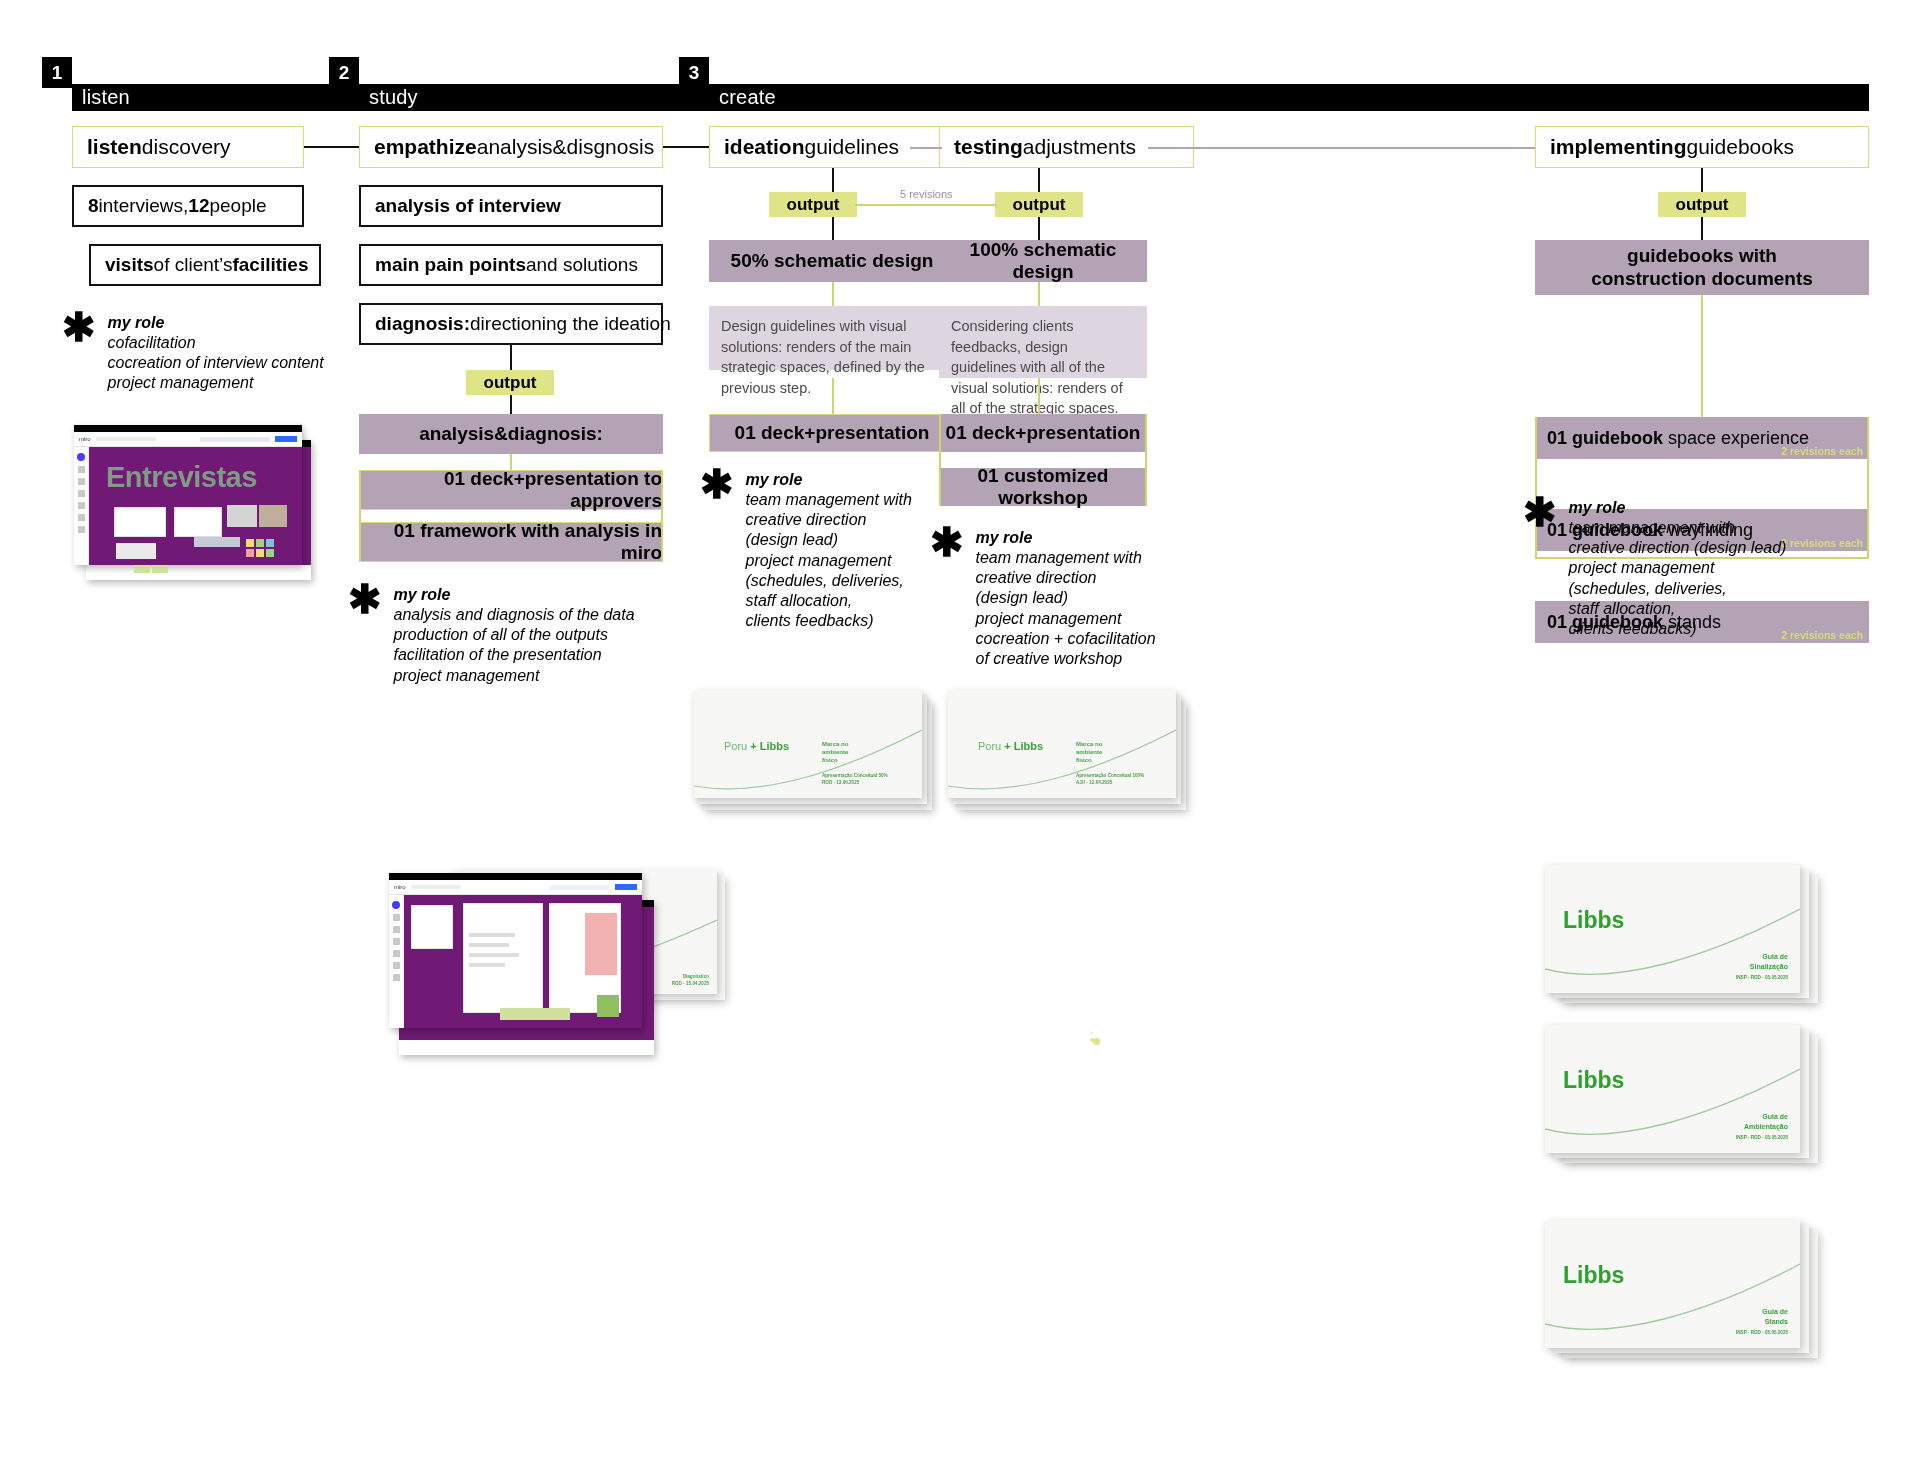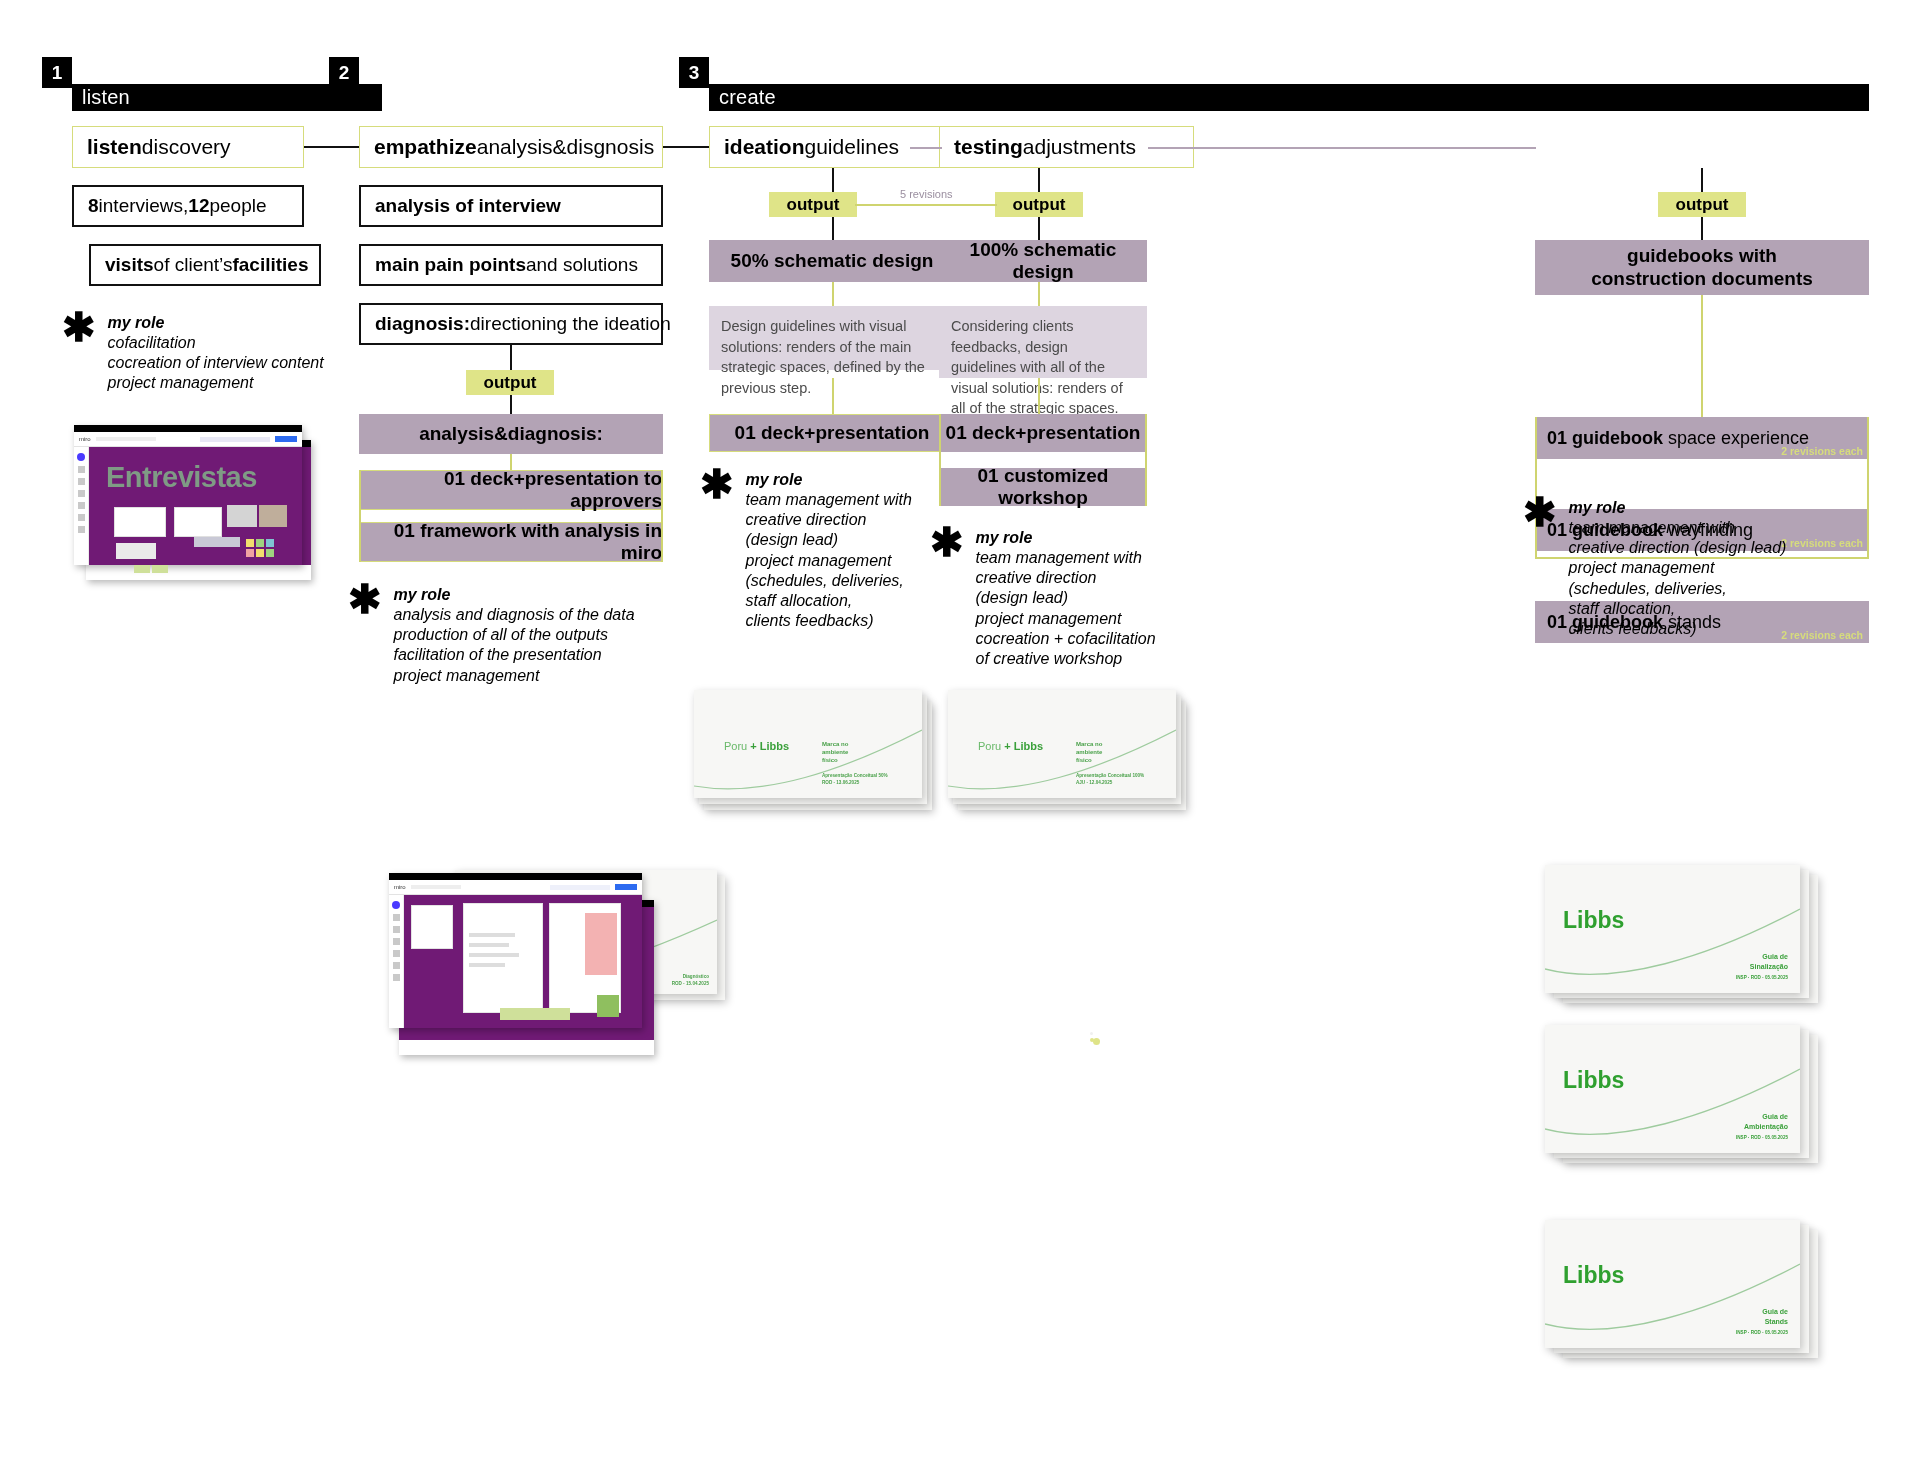--- a/index.html
+++ b/index.html
@@ -235,20 +235,21 @@
       <div class="sticky" style="left:182px;top:102px;width:8px;height:8px;background:#f2dd6e"></div>
       <div class="sticky" style="left:192px;top:102px;width:8px;height:8px;background:#9fd37f"></div>
       <div class="sticky" style="left:60px;top:118px;width:16px;height:8px;background:#cfe09a"></div>
       <div class="sticky" style="left:78px;top:118px;width:16px;height:8px;background:#cfe09a"></div>
     </div>
   </div>
 
   <div class="abs hline-black" style="left:304px; top:146px; width:56px;"></div>
 
   <div class="abs num-chip" style="left:329px; top:57px;">2</div>
+  <div class="abs phase-bar" style="left:359px; top:84px; width:460px;">study</div>
 
   <div class="abs title-box" style="left:359px; top:126px; width:304px;">
     <b>empathize</b>
       <span class="lt"> analysis&amp;disgnosis</span>
   </div>
 
   <div class="abs plain-box" style="left:359px; top:185px; width:304px;">
     <b>analysis of interview</b>
   </div>
   <div class="abs plain-box" style="left:359px; top:244px; width:304px;">
@@ -441,20 +442,24 @@
       </div>
       <div class="deck-kicker" style="left:128px; top:50px; white-space:pre-line;">Marca no
 ambiente
 físico</div>
       <div class="deck-foot" style="left:128px; bottom:12px; text-align:left; white-space:pre-line;">Apresentação Conceitual 100%
 AJU · 12.04.2025</div>
     </div>
   </div>
 
   <div class="abs hline-mauve" style="left:1148px; top:147px; width:388px;"></div>
+  <div class="abs title-box" style="left:1535px; top:126px; width:334px;">
+    <b>implementing</b>
+      <span class="lt"> guidebooks</span>
+  </div>
 
   <div class="abs vline-black" style="left:1701px; top:168px; height:72px;"></div>
   <div class="abs output-badge" style="left:1658px; top:192px; width:88px;">output</div>
 
   <div class="abs purple-box" style="left:1535px; top:240px; width:334px; height:55px; white-space:pre-line;">guidebooks with
 construction documents</div>
   <div class="abs vline-yellow" style="left:1701px; top:295px; height:122px;"></div>
 
   <div class="abs guidebook-row" style="left:1535px; top:417px; width:334px; height:42px;">
     <span><b>01 guidebook</b><span> space experience</span></span>

